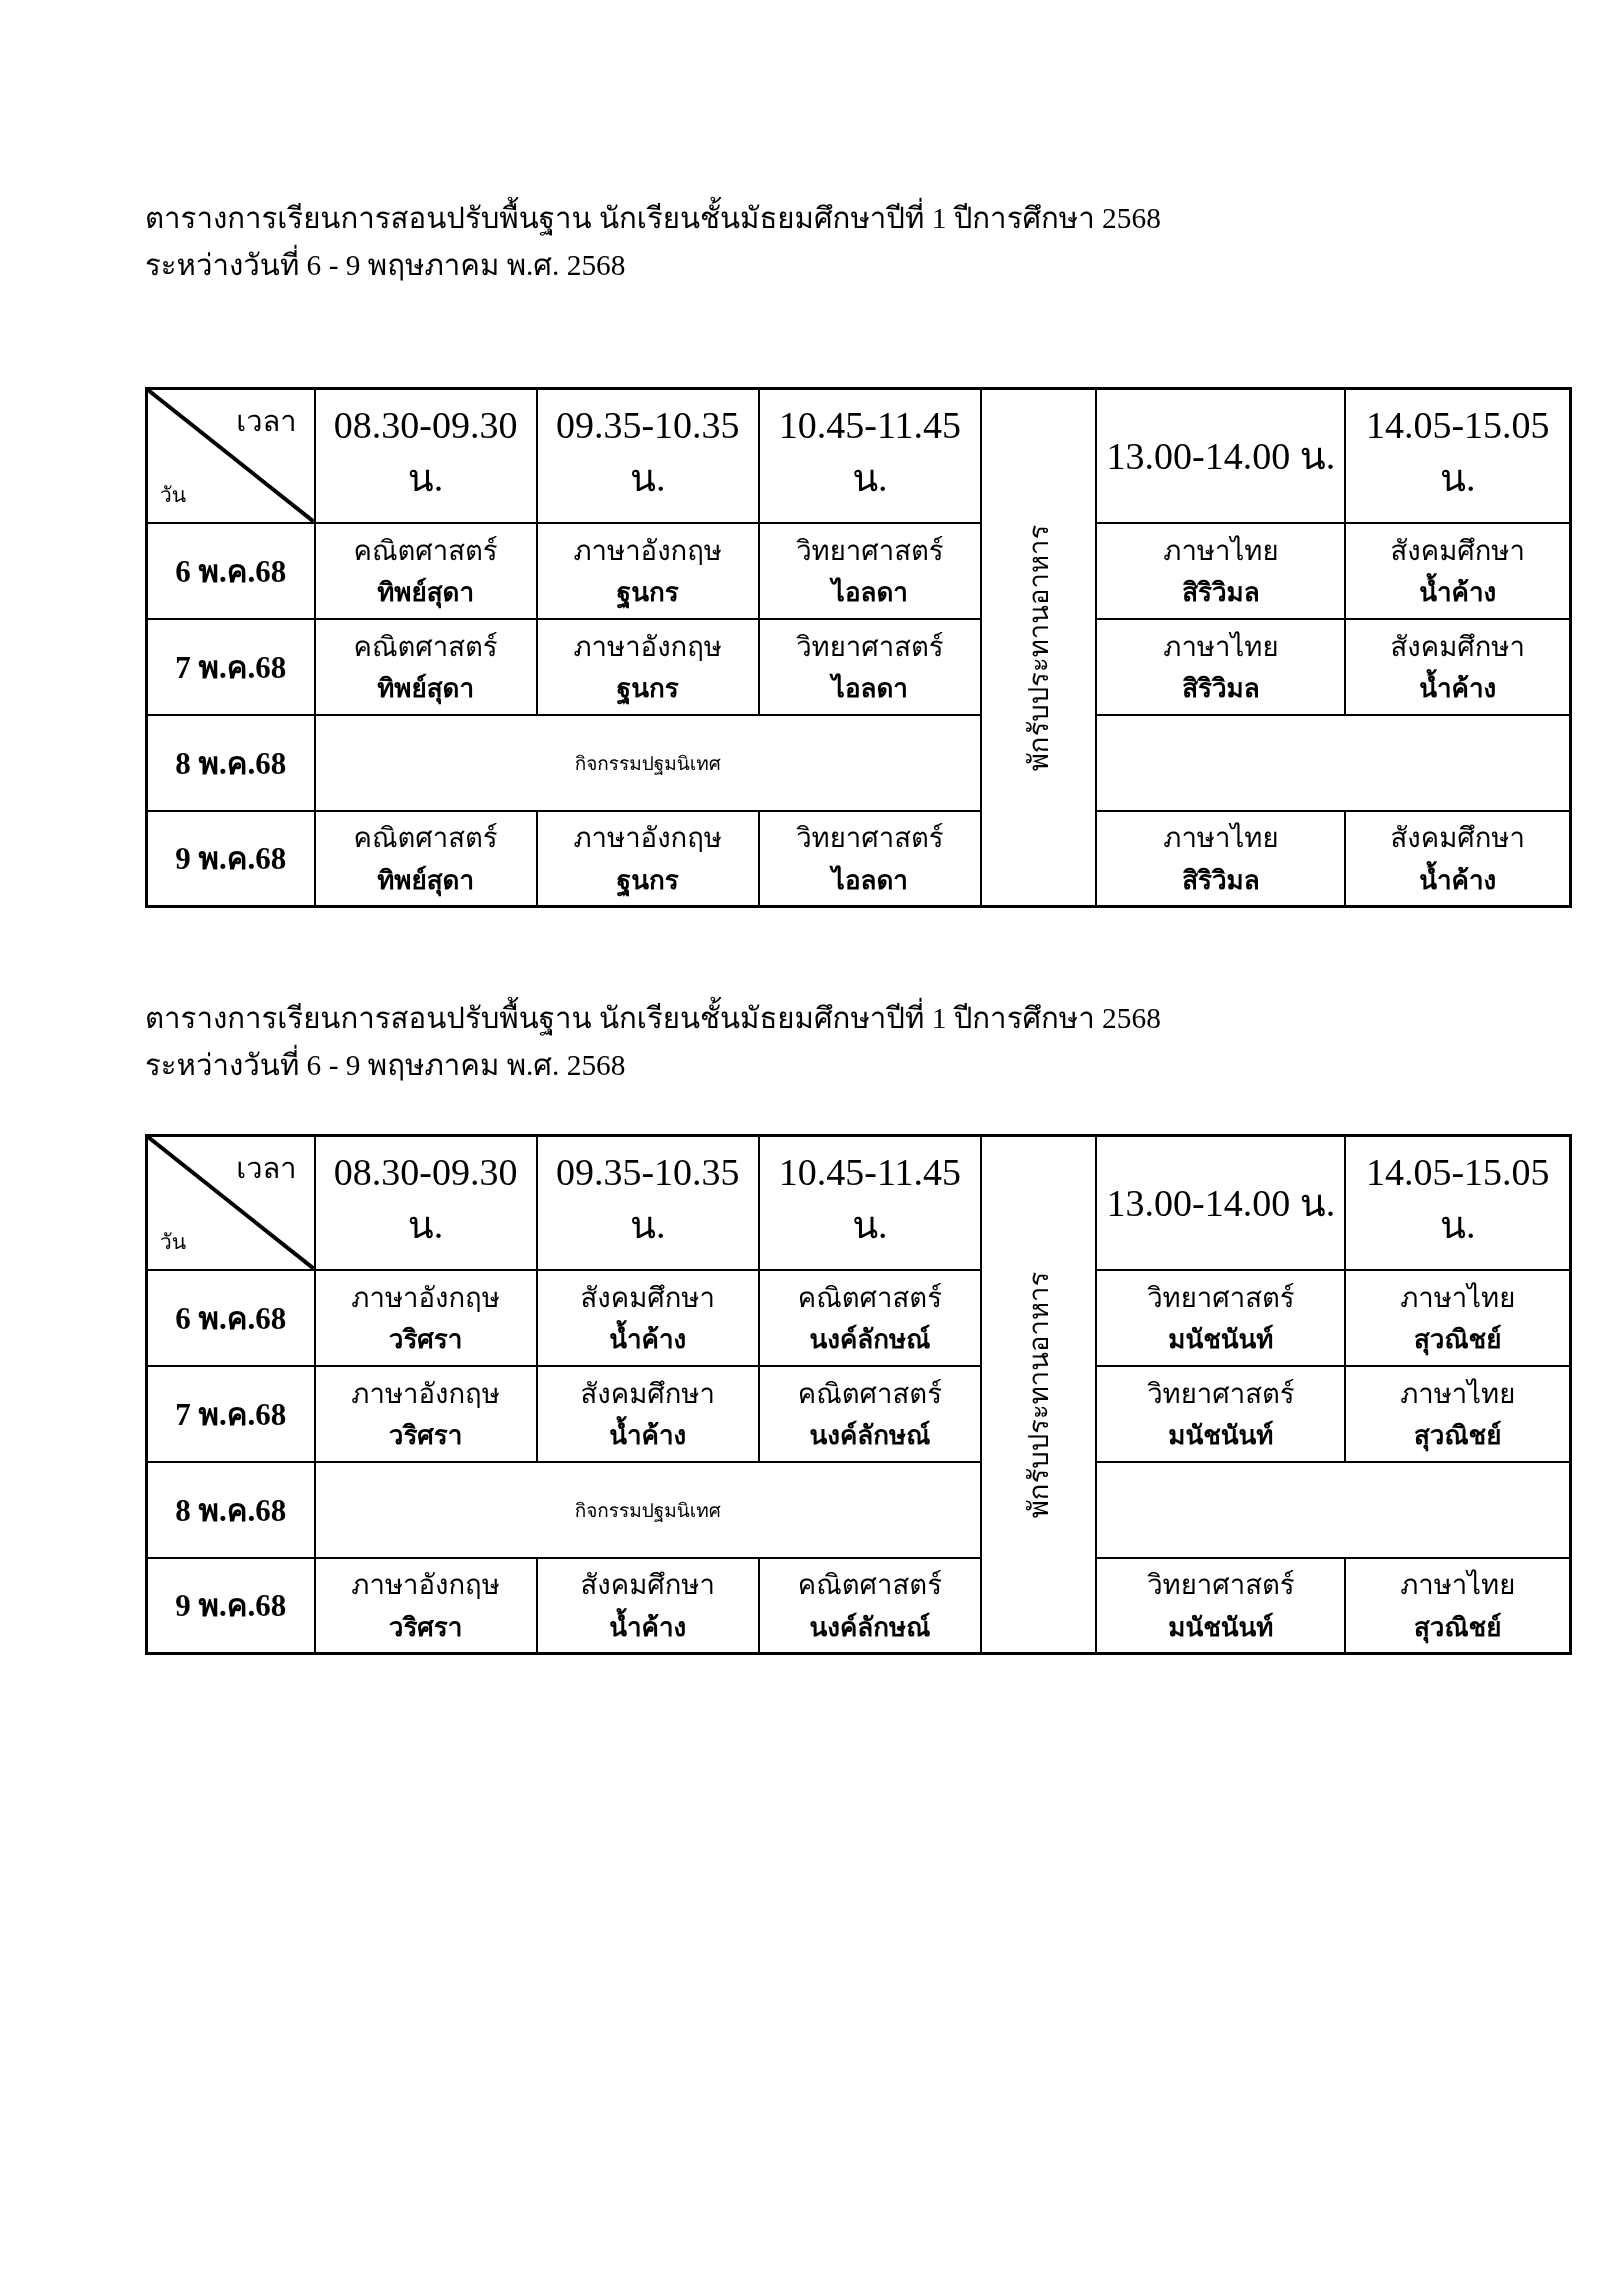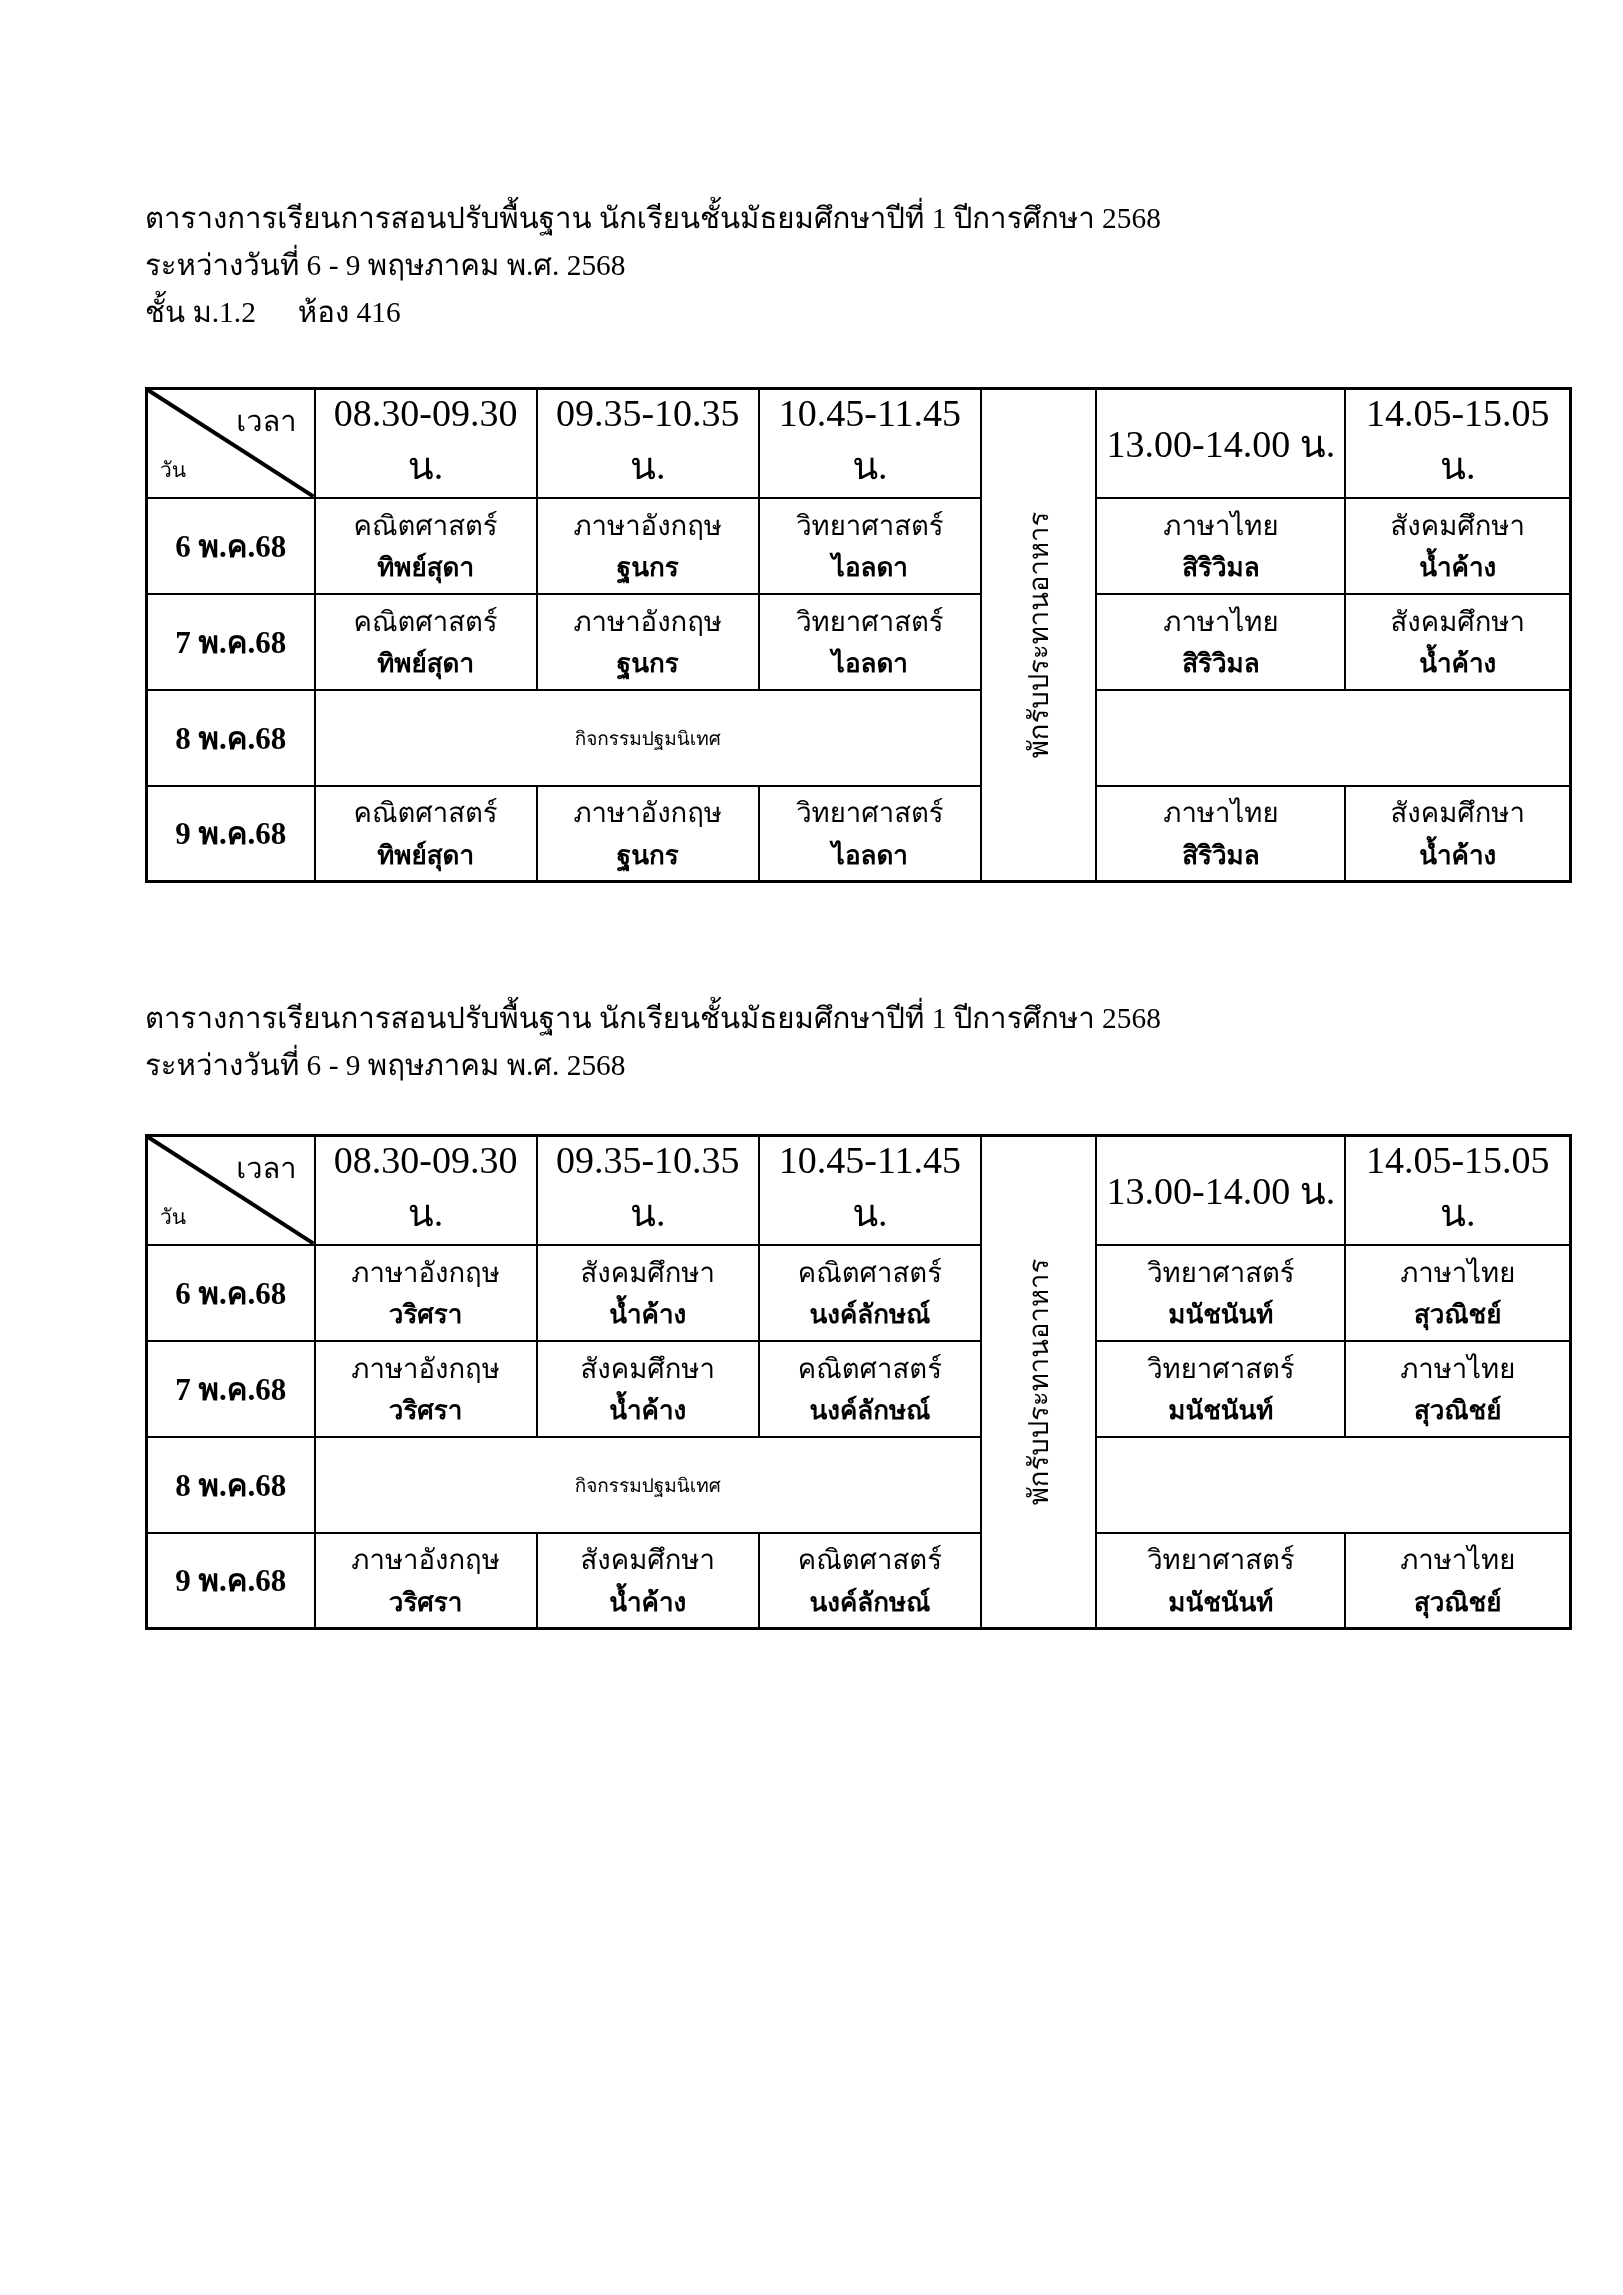--- a/index.html
+++ b/index.html
@@ -12,21 +12,21 @@
   .title-block-1{top:195px;}
   .title-block-2{top:995px;}
   .room-label{margin-left:42px;}
   .timetable{
     position:absolute;left:145px;width:1427px;border-collapse:collapse;table-layout:fixed;
     border:3.9px solid #000;
   }
   .timetable-1{top:387px;}
   .timetable-2{top:1134px;}
   .timetable td{border:2.6px solid #000;padding:0;vertical-align:middle;text-align:center;overflow:hidden;}
-  tr.header-row{height:109px;}
+  tr.header-row{height:134px;}
   tr.data-row{height:96px;}
   .time-cell{font-size:38px;}
   .corner-cell{position:relative;}
   .corner-cell svg{position:absolute;inset:0;width:100%;height:100%;display:block;}
   .corner-time{position:absolute;top:7.9px;right:17px;font-size:29px;}
   .corner-day{position:absolute;bottom:10.5px;left:12px;font-size:21px;}
   .date-cell{font-size:31px;font-weight:bold;border-radius:15px;}
   .lesson{display:flex;flex-direction:column;justify-content:space-between;height:75px;padding:3.9px 0 2.6px;}
   .subject{font-size:27.5px;line-height:1.2;}
   .teacher{font-size:26px;line-height:1.2;font-weight:bold;}
@@ -36,23 +36,20 @@
   .activity-cell{font-size:19px;}
 </style>
 </head>
 <body>
 
 <div class="sheet">
 
   <div class="title-block title-block-1">
     <div>ตารางการเรียนการสอนปรับพื้นฐาน นักเรียนชั้นมัธยมศึกษาปีที่ 1 ปีการศึกษา 2568</div>
     <div>ระหว่างวันที่ 6 - 9 พฤษภาคม พ.ศ. 2568</div>
-    <div>
-      <span>ชั้น ม.1.2</span><span class="room-label">ห้อง 416</span>
-    </div>
   </div>
 
   <table class="timetable timetable-1">
     <colgroup>
       <col style="width:11.8%">
         <col style="width:15.6%">
         <col style="width:15.6%">
         <col style="width:15.6%">
         <col style="width:8.1%">
         <col style="width:17.5%">

